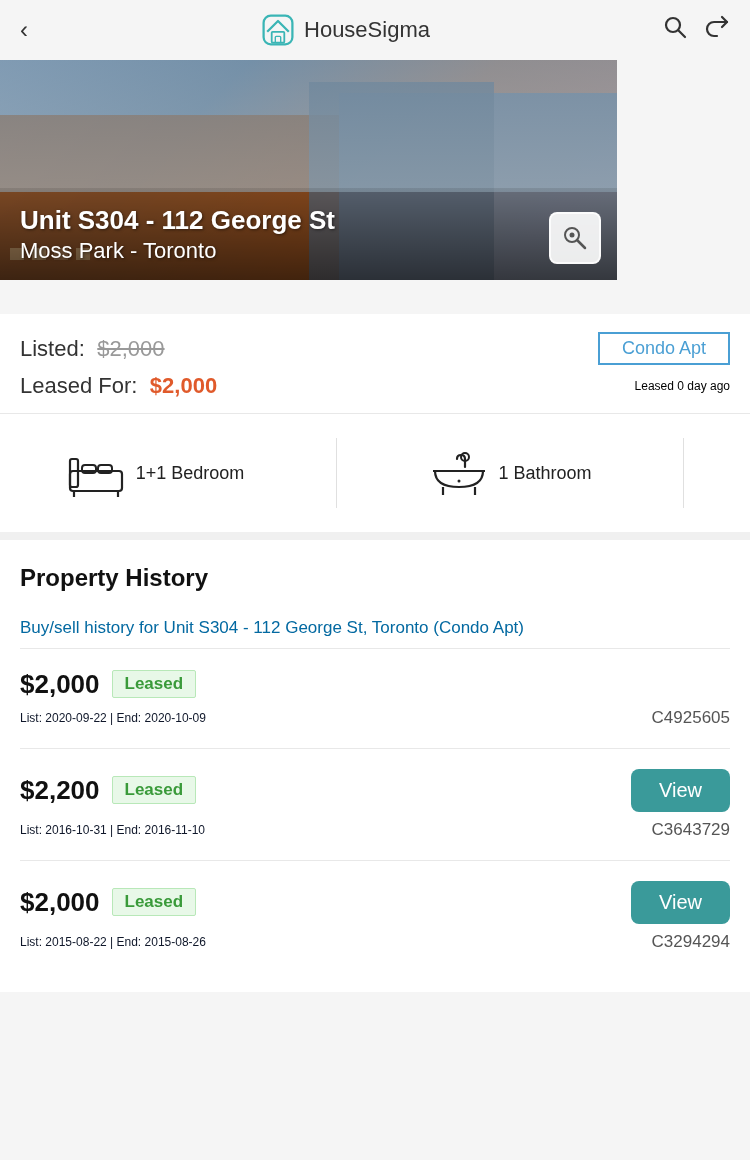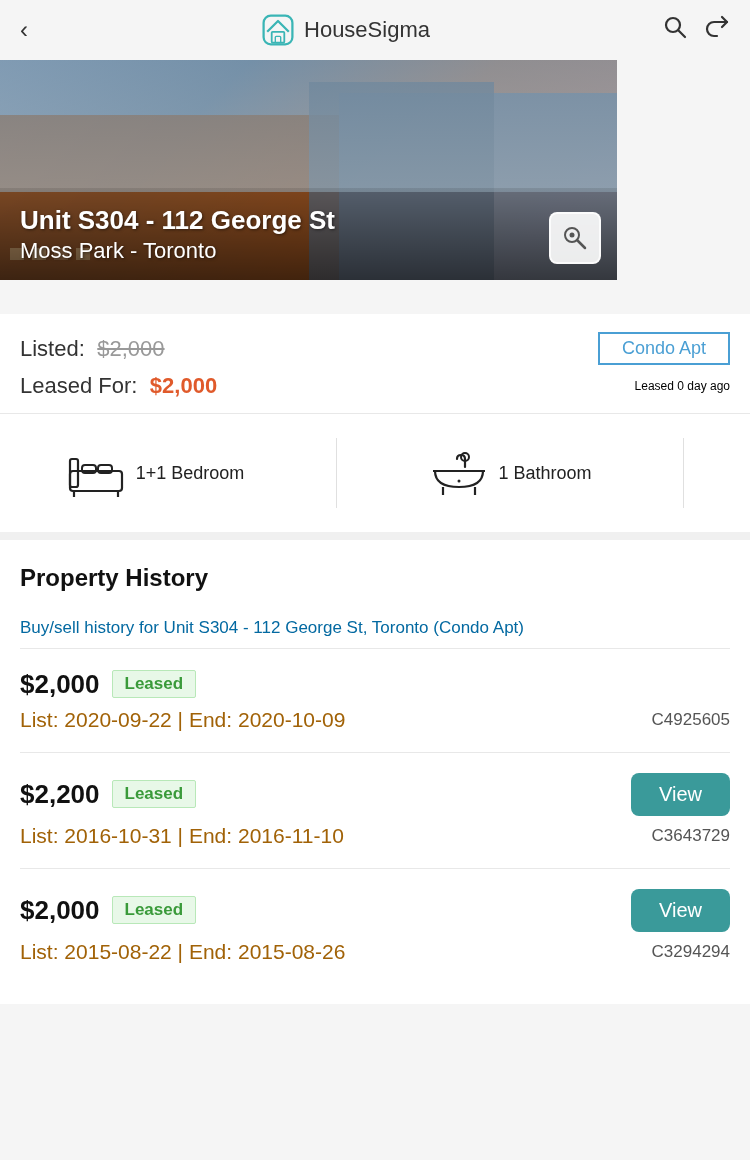--- a/index.html
+++ b/index.html
@@ -249,22 +249,22 @@
       padding: 3px 12px;
       font-size: 17px;
       font-weight: 700;
     }
     .history-item-row2 {
       display: flex;
       align-items: center;
       justify-content: space-between;
     }
     .history-dates {
-      font-size: 21px;
-      color: #a16207;
+      font-size: 12px;
+      color: #0f172a;
     }
     .history-id {
       font-size: 17px;
       color: #555;
     }
     .view-btn {
       background: #3a9a9a;
       color: #fff;
       border: none;
       border-radius: 8px;

